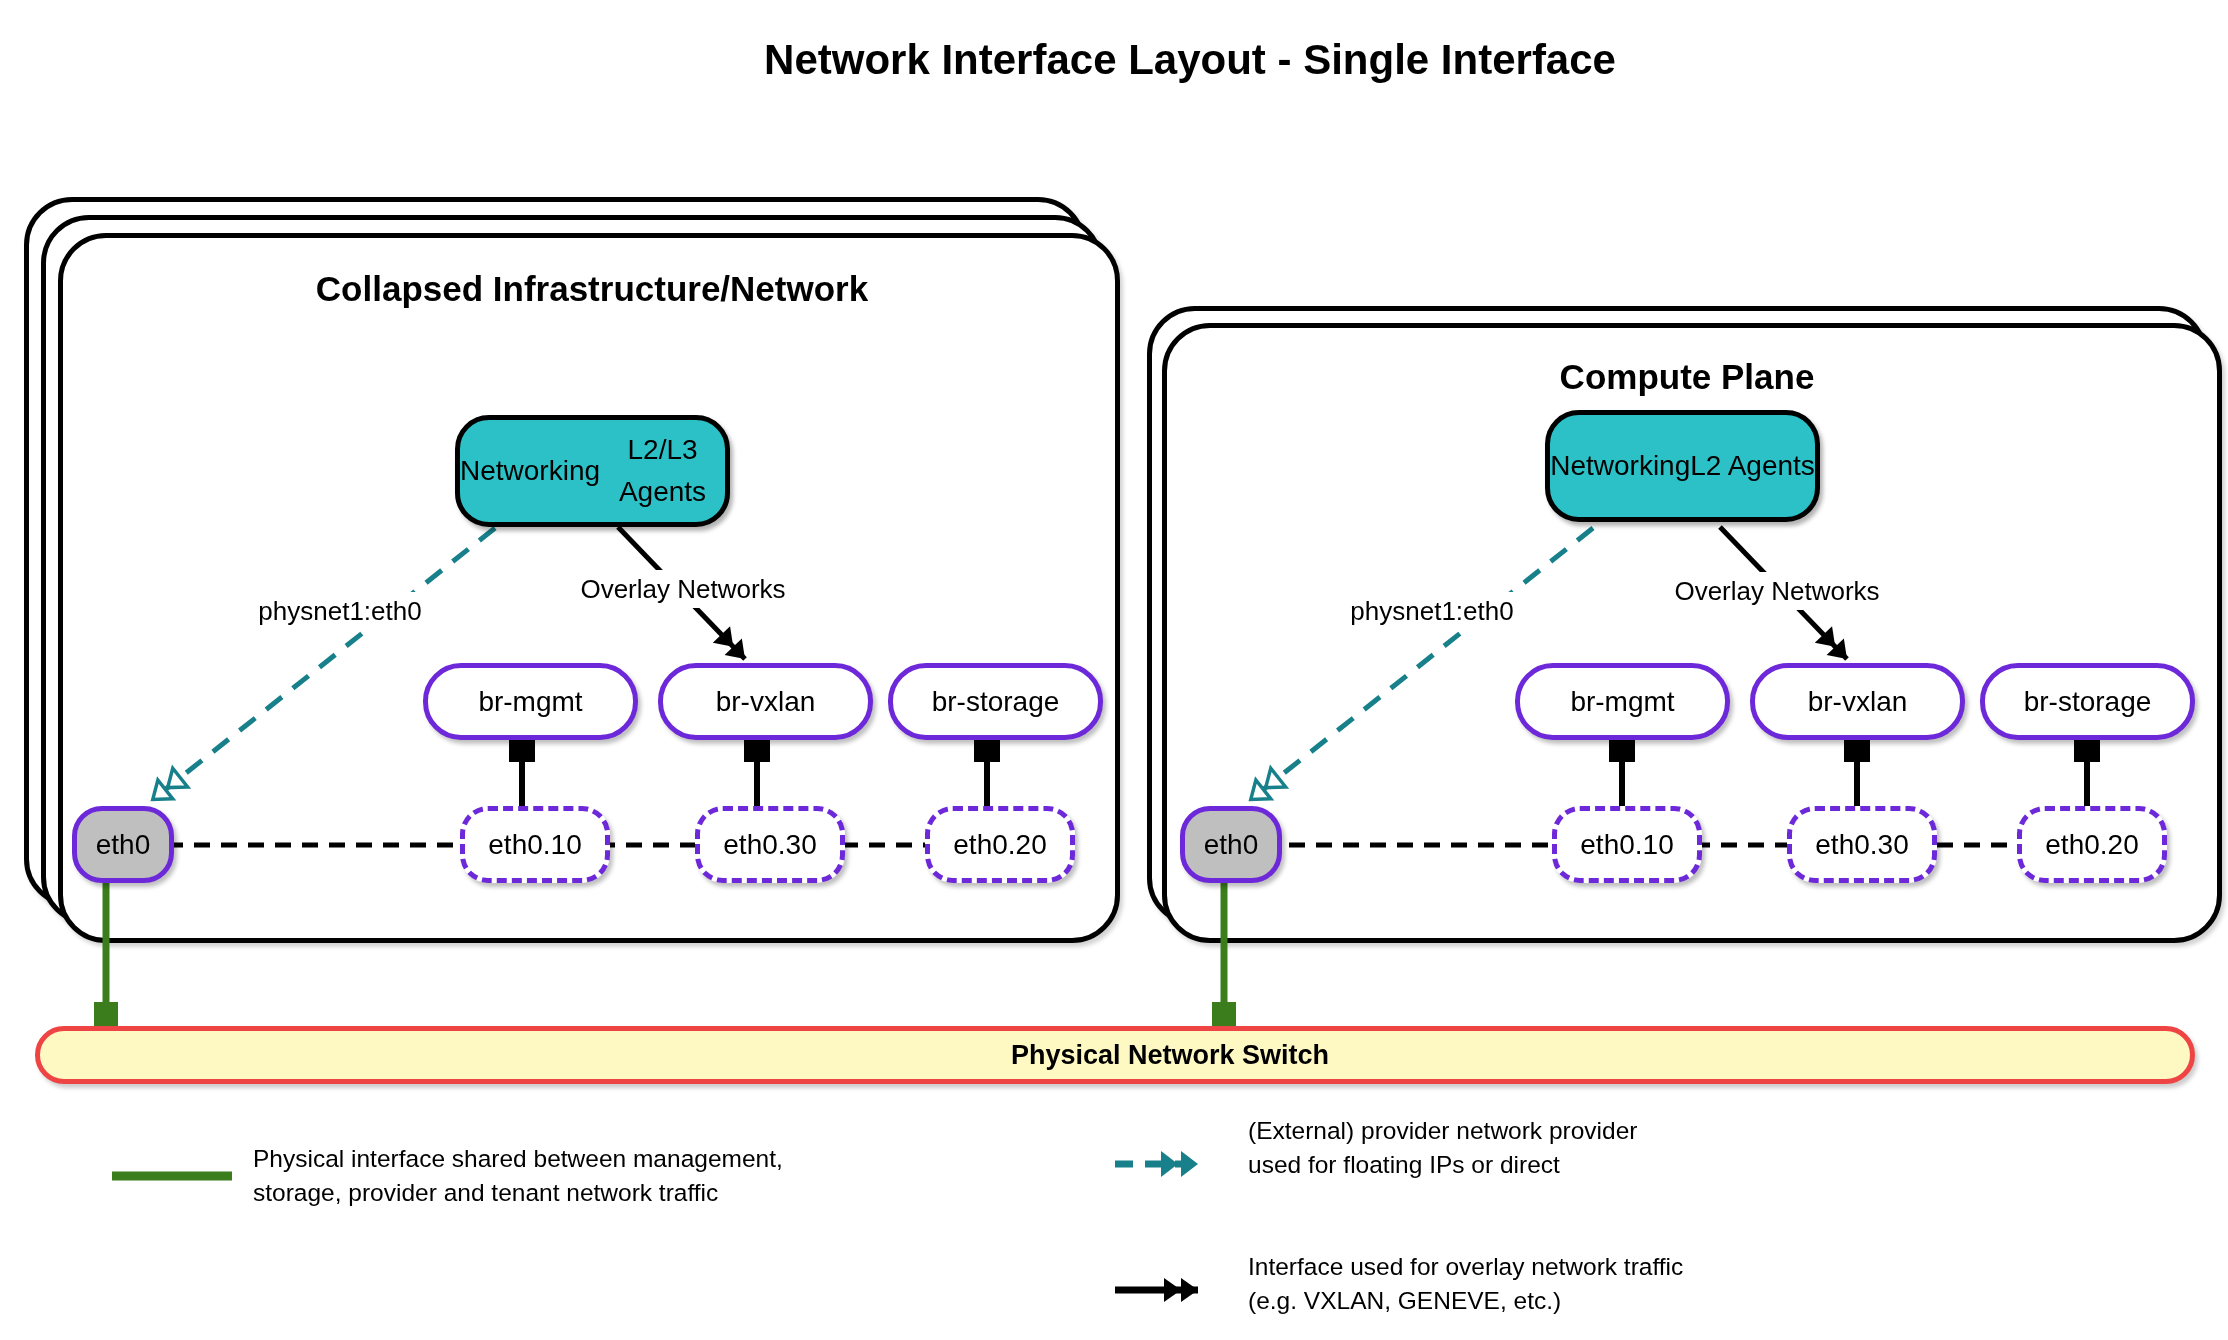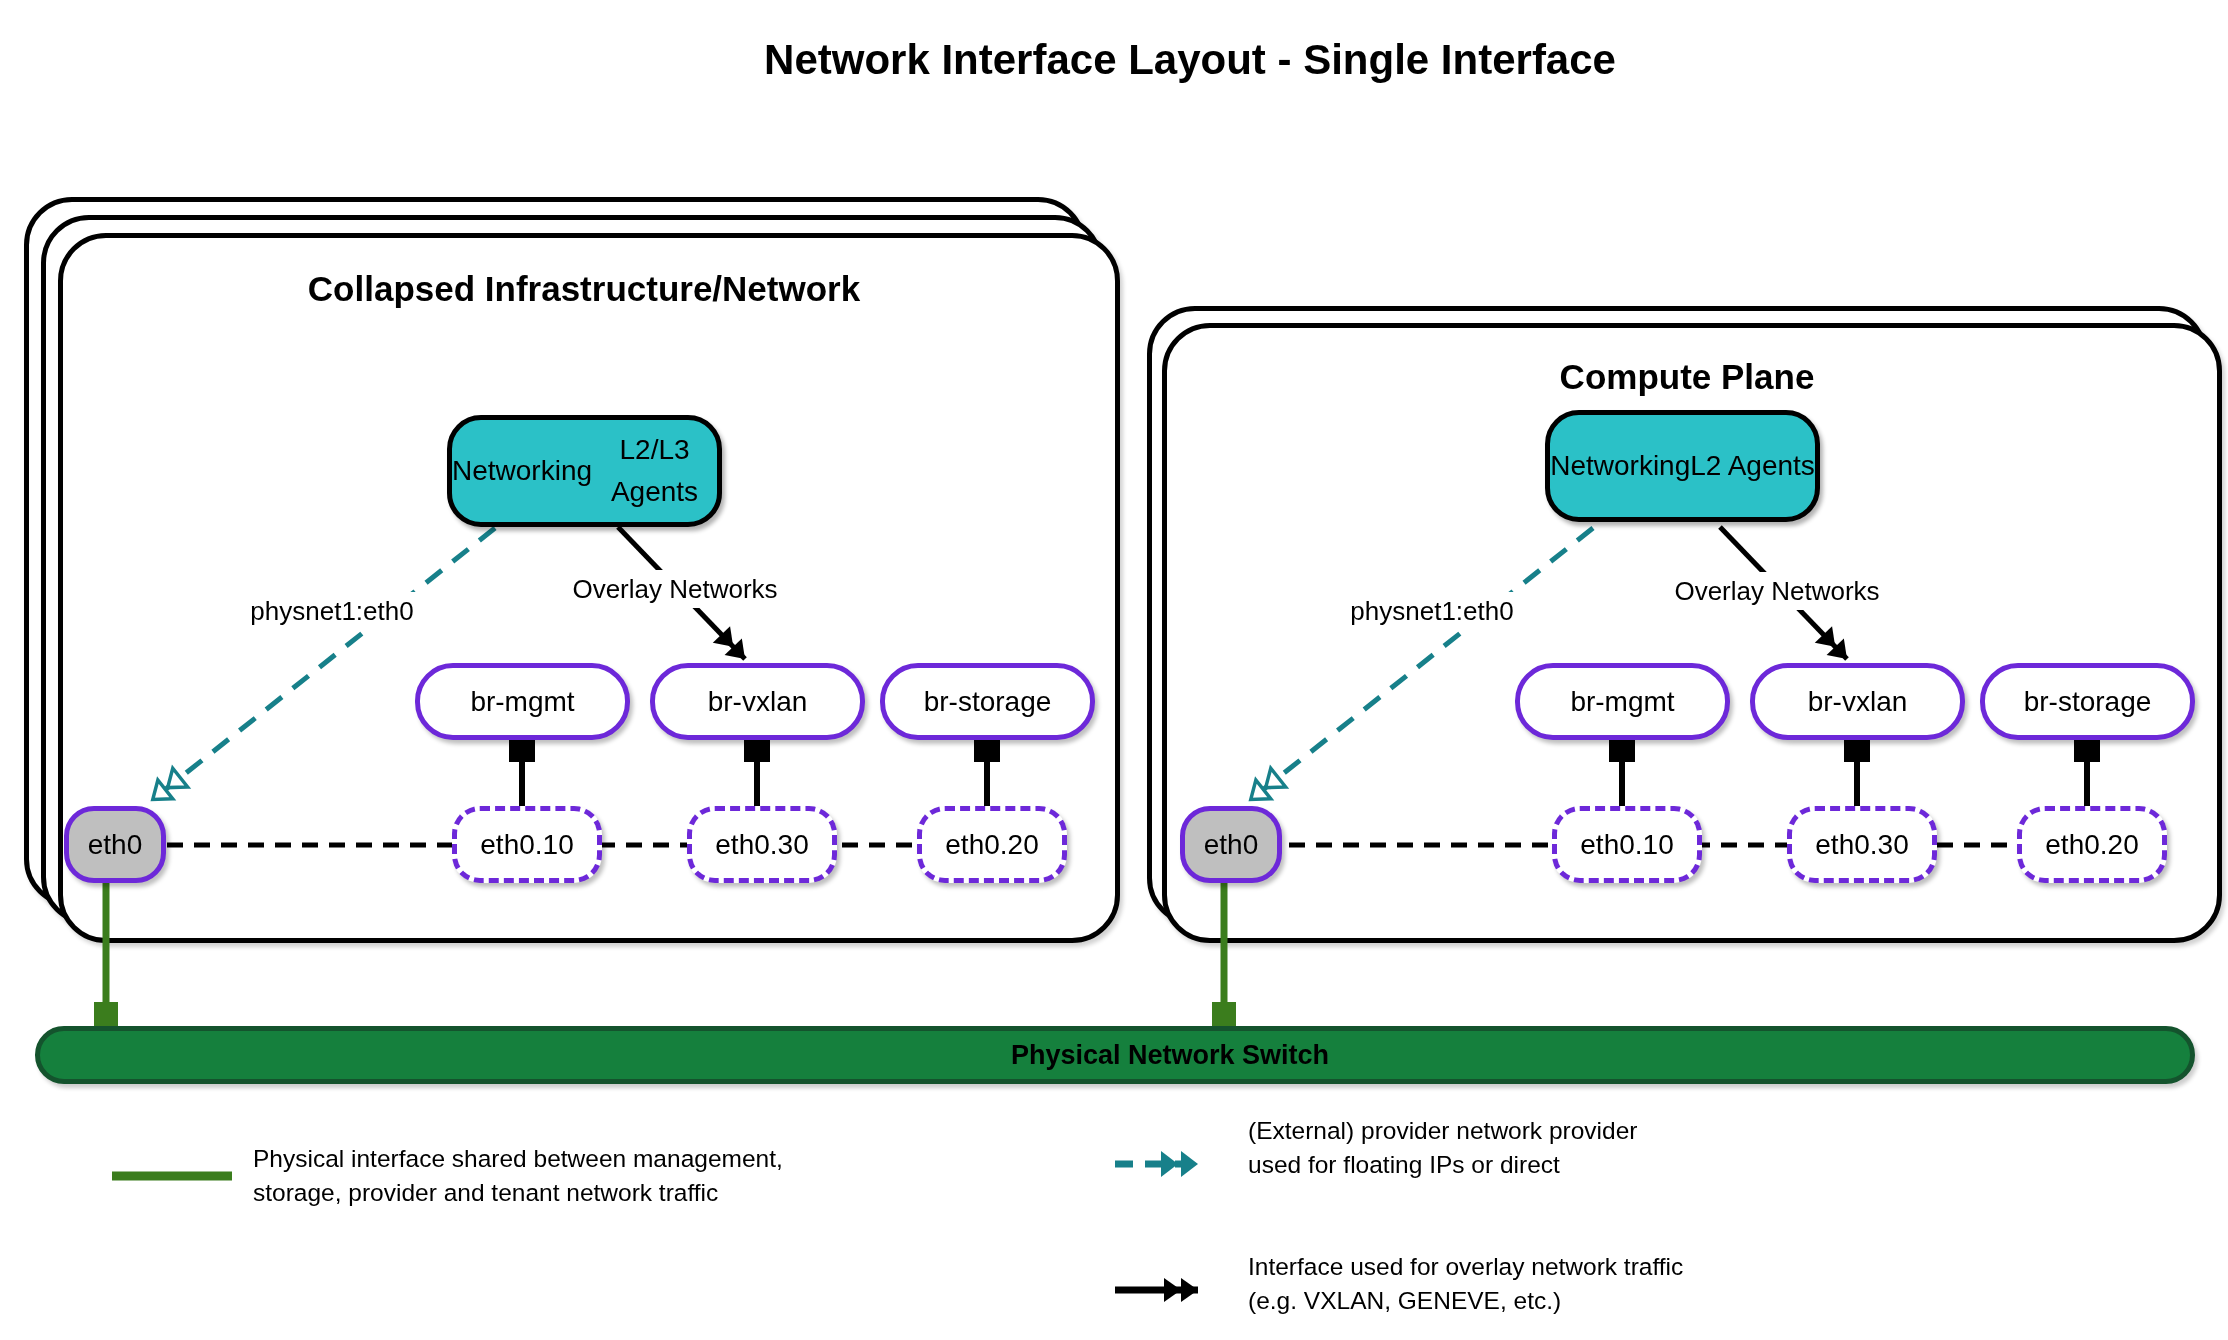--- a/index.html
+++ b/index.html
@@ -33,22 +33,22 @@
     display:flex;align-items:center;justify-content:center;
     font-size:28px;box-shadow:3px 4px 4px rgba(0,0,0,0.25);
   }
   .bridge{width:205px;height:67px;border-radius:38px;}
   .vlan{width:140px;height:67px;border-radius:28px;border-style:dashed;}
   .eth{width:92px;height:67px;border-radius:30px;background:var(--interface-fill);}
   .flow-label{
     position:absolute;background:#fff;text-align:center;font-size:26px;line-height:38px;height:38px;white-space:nowrap;
   }
   .switch-bar{
-    position:absolute;left:35px;top:1026px;width:2150px;height:48px;background:#15803d;
-    border:5px solid #14532d;border-radius:29px;box-shadow:3px 4px 4px rgba(0,0,0,0.2);
+    position:absolute;left:35px;top:1026px;width:2150px;height:48px;background:#fef9c3;
+    border:5px solid #ef4444;border-radius:29px;box-shadow:3px 4px 4px rgba(0,0,0,0.2);
   }
   .switch-label{
     position:absolute;left:calc(50% + 55px);top:50%;transform:translate(-50%,-50%);
     font-size:27px;font-weight:bold;white-space:nowrap;
   }
   .legend-text{position:absolute;font-size:24.5px;line-height:34px;}
   .legend-text div{white-space:nowrap;}
   
   .provider-line{stroke:var(--provider-arrow);stroke-width:5;fill:none;stroke-dasharray:20 14;}
   .overlay-line{stroke:#000;stroke-width:5;fill:none;}
@@ -134,21 +134,21 @@
       <rect class="green-sq" x="1212" y="1002" width="24" height="24"></rect>
     </g>
 
     <path class="legend-green" d="M 112 1176 L 232 1176"></path>
     <path class="legend-teal" d="M 1115 1164 L 1198 1164" marker-end="url(#mTealSolid)"></path>
     <path class="legend-black" d="M 1115 1290 L 1198 1290" marker-end="url(#mBlack)"></path>
   </svg>
 
   <div class="layer z4">
 
-    <div class="abs" style="left:58px;top:233px;width:1052px;height:700px;">
+    <div class="abs" style="left:66px;top:233px;width:1052px;height:700px;">
       <div class="host-title" style="top:30px;">
         <div>Collapsed Infrastructure/Network</div>
       </div>
       <div class="agent-box" style="left:389px;top:182px;width:265px;height:102px;">
         <div>Networking</div>
         <div>L2/L3 Agents</div>
       </div>
       <div class="flow-label" style="left:164px;top:359px;width:220px;">physnet1:eth0</div>
       <div class="flow-label" style="left:507px;top:337px;width:220px;">Overlay Networks</div>
 

